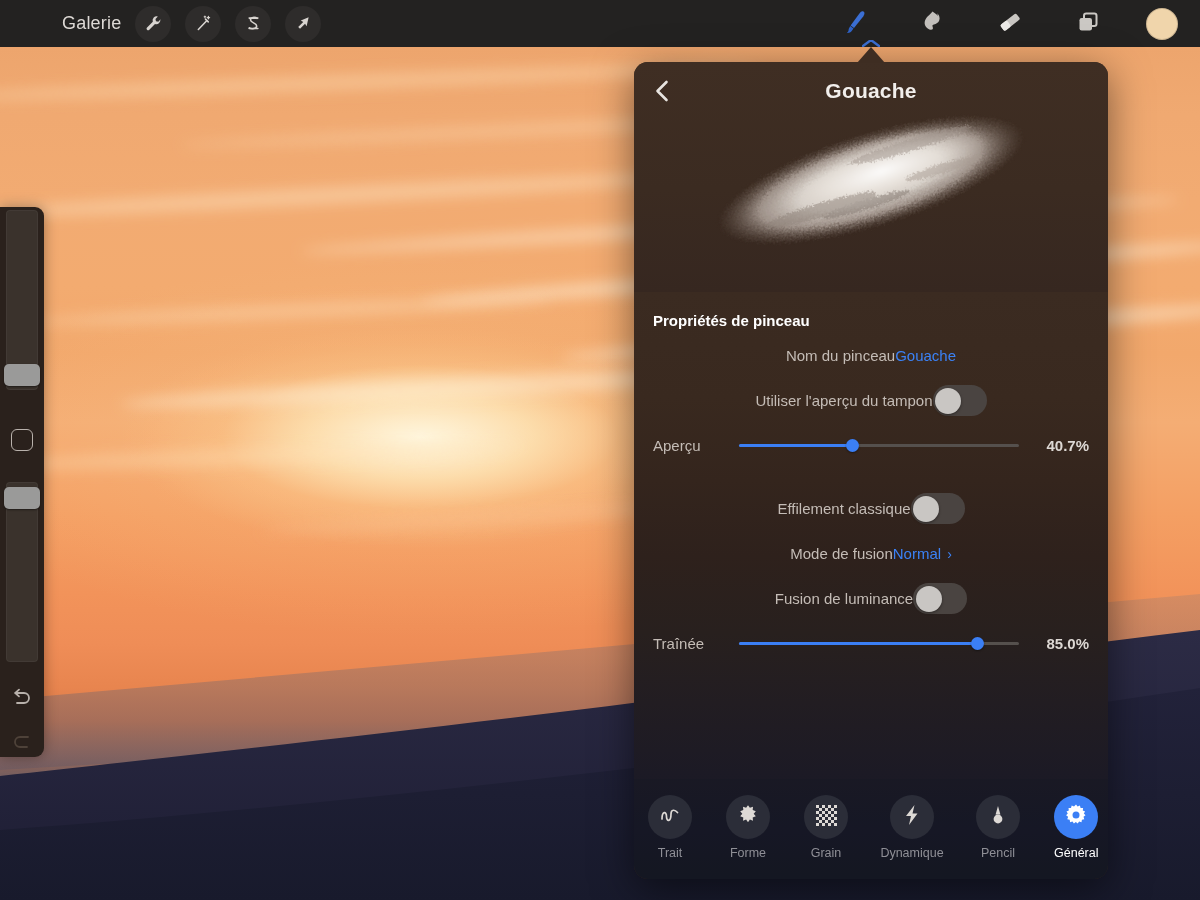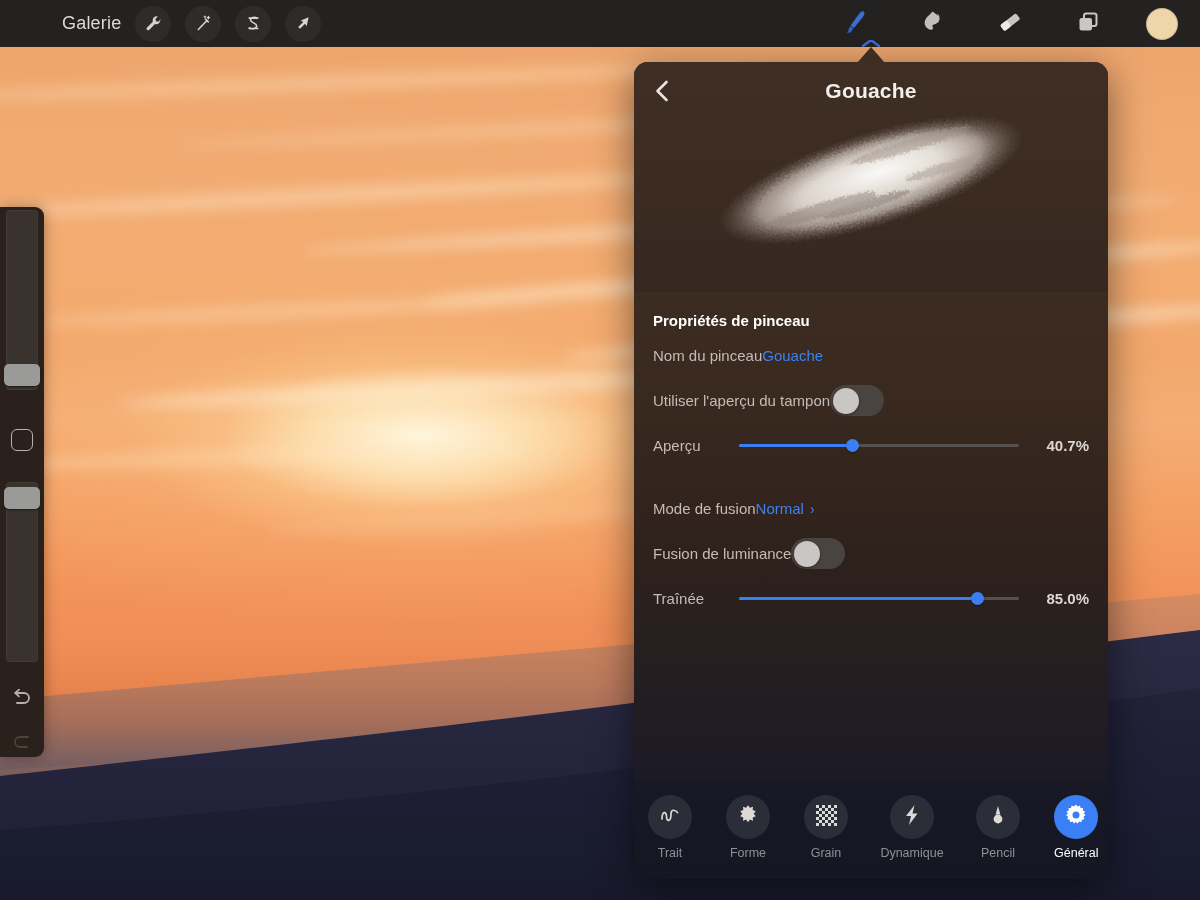--- a/index.html
+++ b/index.html
@@ -149,21 +149,21 @@
       #1c1a25 82%,
       #171826 92%,
       #151722 100%);
   }
   .section { padding:0 19px; position:relative; }
   .section-title {
     color:#ffffff; font-size:15px; font-weight:bold;
     padding-top:20px; padding-bottom:4px;
   }
   .row {
-    height:45px; display:flex; align-items:center; justify-content:flex-start;
+    height:45px; display:flex; align-items:center; justify-content:center;
   }
   .row-label { color:#c4bcb6; font-size:15px; }
   .row-value-link { color:#3b82f6; font-size:15px; }
   .row-value-link.with-chev { display:flex; align-items:center; gap:6px; }
   .chev-right { font-size:14px; line-height:1; color:#3b82f6; }
   
   .toggle {
     width:54px; height:31px; border-radius:16px; position:relative; flex:0 0 auto;
   }
   .toggle.off { background:#4a4441; }
@@ -437,20 +437,26 @@
         </span>
         <span class="sl-value">40.7%</span>
       </div>
     </div>
 
     <div class="section-divider"></div>
 
     <div class="section">
 
 
+      <div class="row">
+        <span class="row-label">Effilement classique</span>
+        <span class="toggle off">
+            <span class="knob"></span>
+          </span>
+      </div>
 
       <div class="row">
         <span class="row-label">Mode de fusion</span>
         <span class="row-value-link with-chev">
           <span>Normal</span>
           <span class="chev-right">›</span>
         </span>
       </div>
 
       <div class="row">

